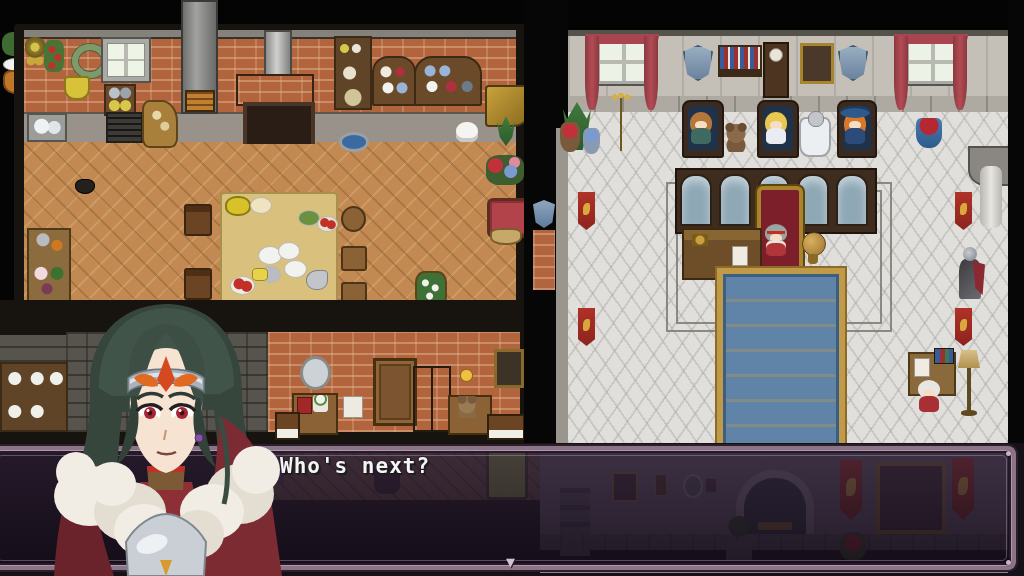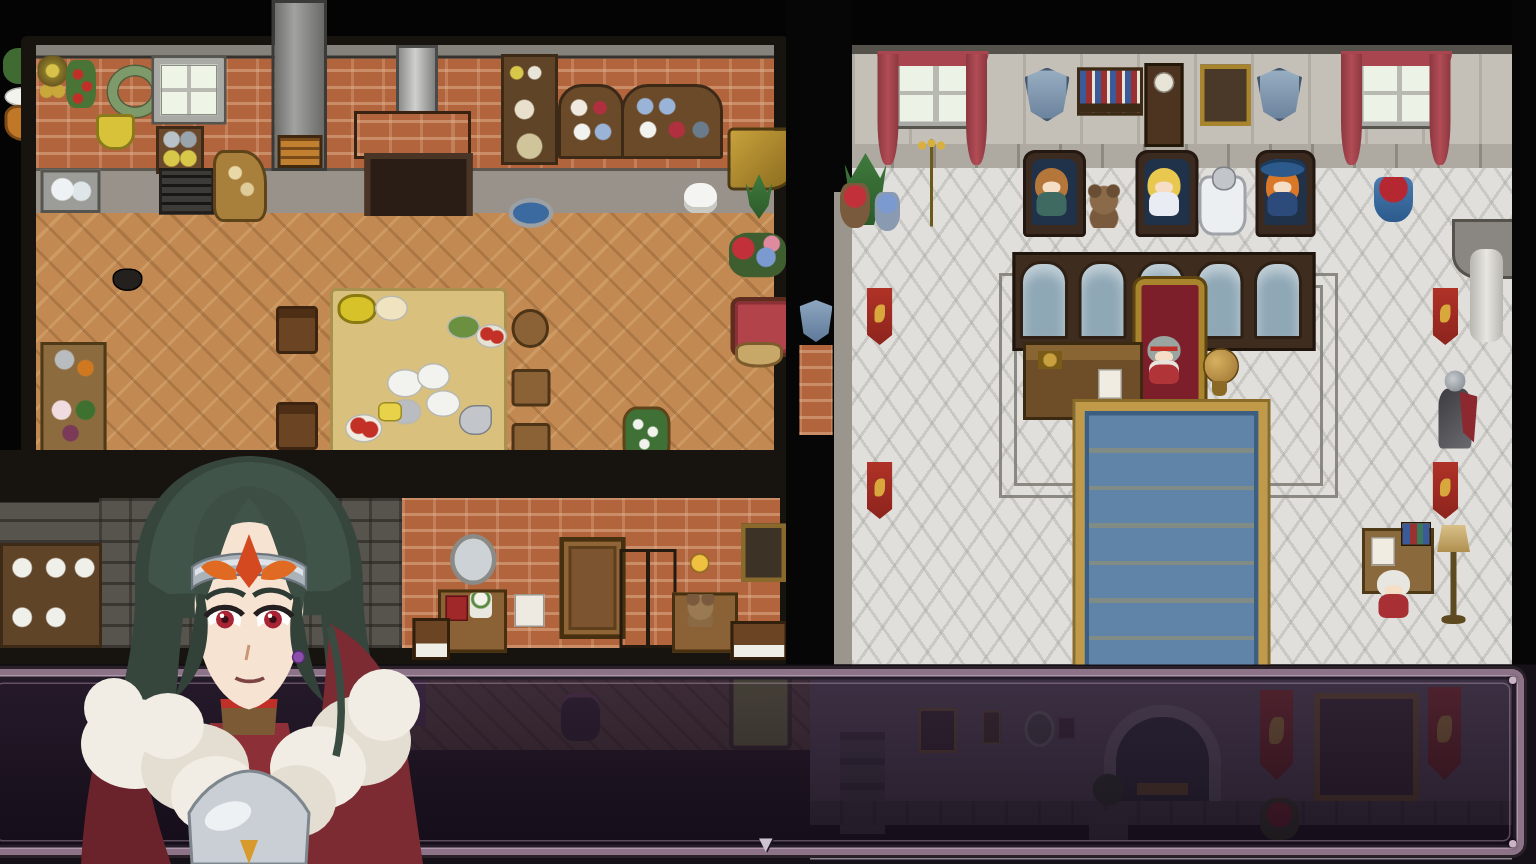--- a/index.html
+++ b/index.html
@@ -272,20 +272,21 @@
   <div class="a" style="left:540px;top:534px;width:468px;height:16px;background:repeating-linear-gradient(90deg,#56525e 0 20px,#45414d 20px 22px);"></div>
   <div class="a" style="left:726px;top:512px;width:26px;height:48px;background:radial-gradient(circle at 50% 30%,#2e4430 10px,rgba(0,0,0,0) 11px),linear-gradient(rgba(0,0,0,0) 60%,#5a5662 60%);"></div>
   <div class="a" style="left:840px;top:532px;width:26px;height:28px;background:radial-gradient(circle at 50% 40%,#a82834 8px,rgba(0,0,0,0) 9px),#3e5030;border-radius:40%;"></div>
 
   <div class="a" style="left:-14px;top:444px;width:1028px;height:124px;border-radius:10px;background:linear-gradient(rgba(44,30,50,.72),rgba(20,12,24,.82));border:2px solid #2a2028;box-shadow:inset 0 0 0 4px #8d7388,inset 0 0 0 5px #b096aa,inset 0 0 0 7px #241c28;z-index:5;">
     <div class="a" style="left:9px;top:9px;right:9px;bottom:9px;border:1px solid rgba(176,150,170,.45);border-radius:5px;"></div>
 
     <div class="a rivet" style="right:5px;top:5px;"></div>
 
     <div class="a rivet" style="right:5px;bottom:5px;"></div>
+    <div id="dlg-text" class="a" style="left:292px;top:8px;">Who's next?</div>
     <div class="a" style="left:518px;bottom:2px;color:#d0c3d0;font-size:15px;line-height:12px;text-shadow:1px 1px 0 #201828;">▼</div>
   </div>
   <div class="a" style="left:540px;top:570px;width:468px;height:3px;background:#8a8594;z-index:4;"></div>
 
   <div class="a" style="left:52px;top:298px;width:232px;height:278px;z-index:6;">
     <svg width="232" height="278" viewBox="0 0 232 278">
 
       <path d="M113,6 C63,8 36,44 38,92 C39,128 30,164 20,198 C40,212 52,224 58,238 C64,198 66,150 70,114 L162,112 C166,150 170,204 174,240 C186,228 202,214 212,200 C200,166 190,130 190,92 C190,44 163,6 113,6 Z" fill="#36463d"></path>
       <path d="M113,10 C70,12 46,46 47,90 L60,98 L168,96 L182,88 C182,44 158,10 113,10 Z" fill="#41544a"></path>
 

